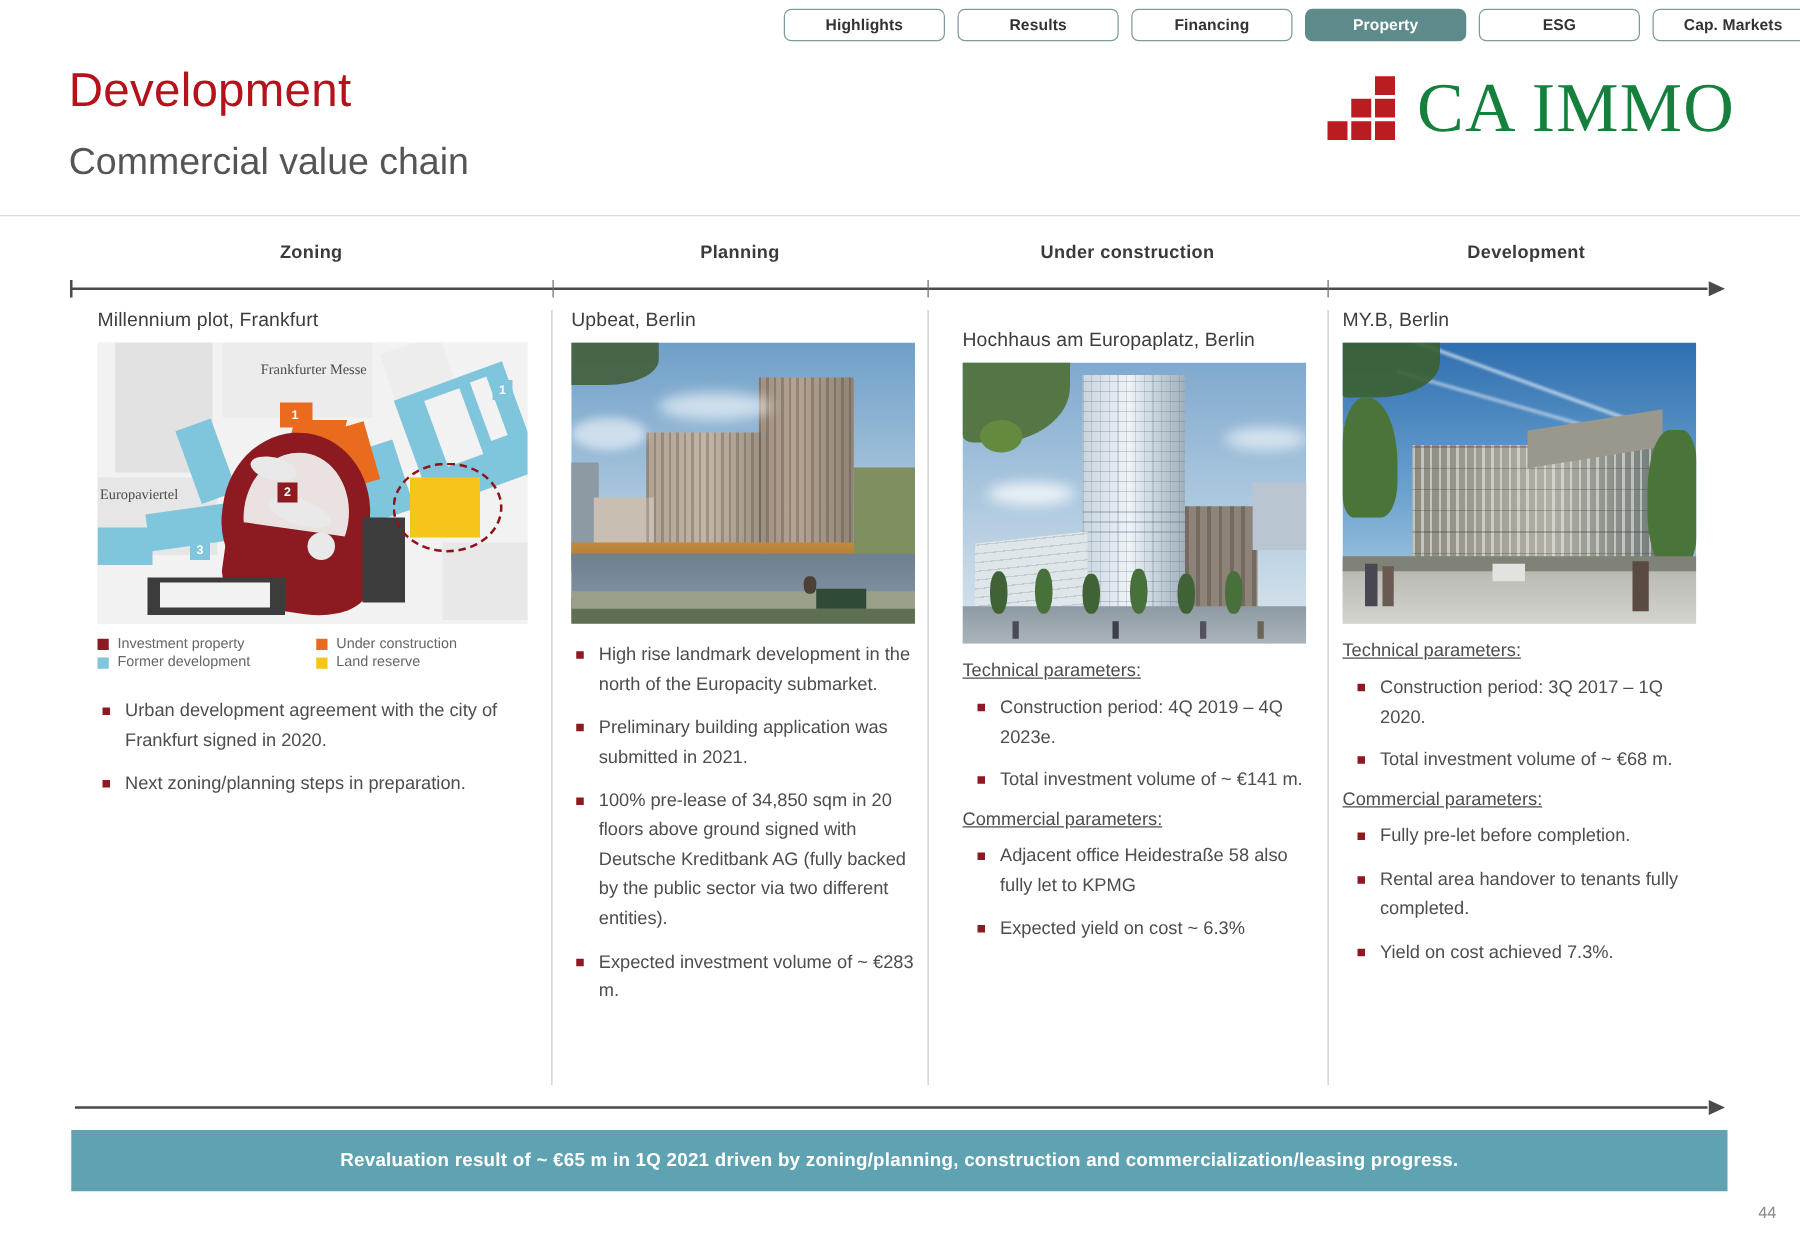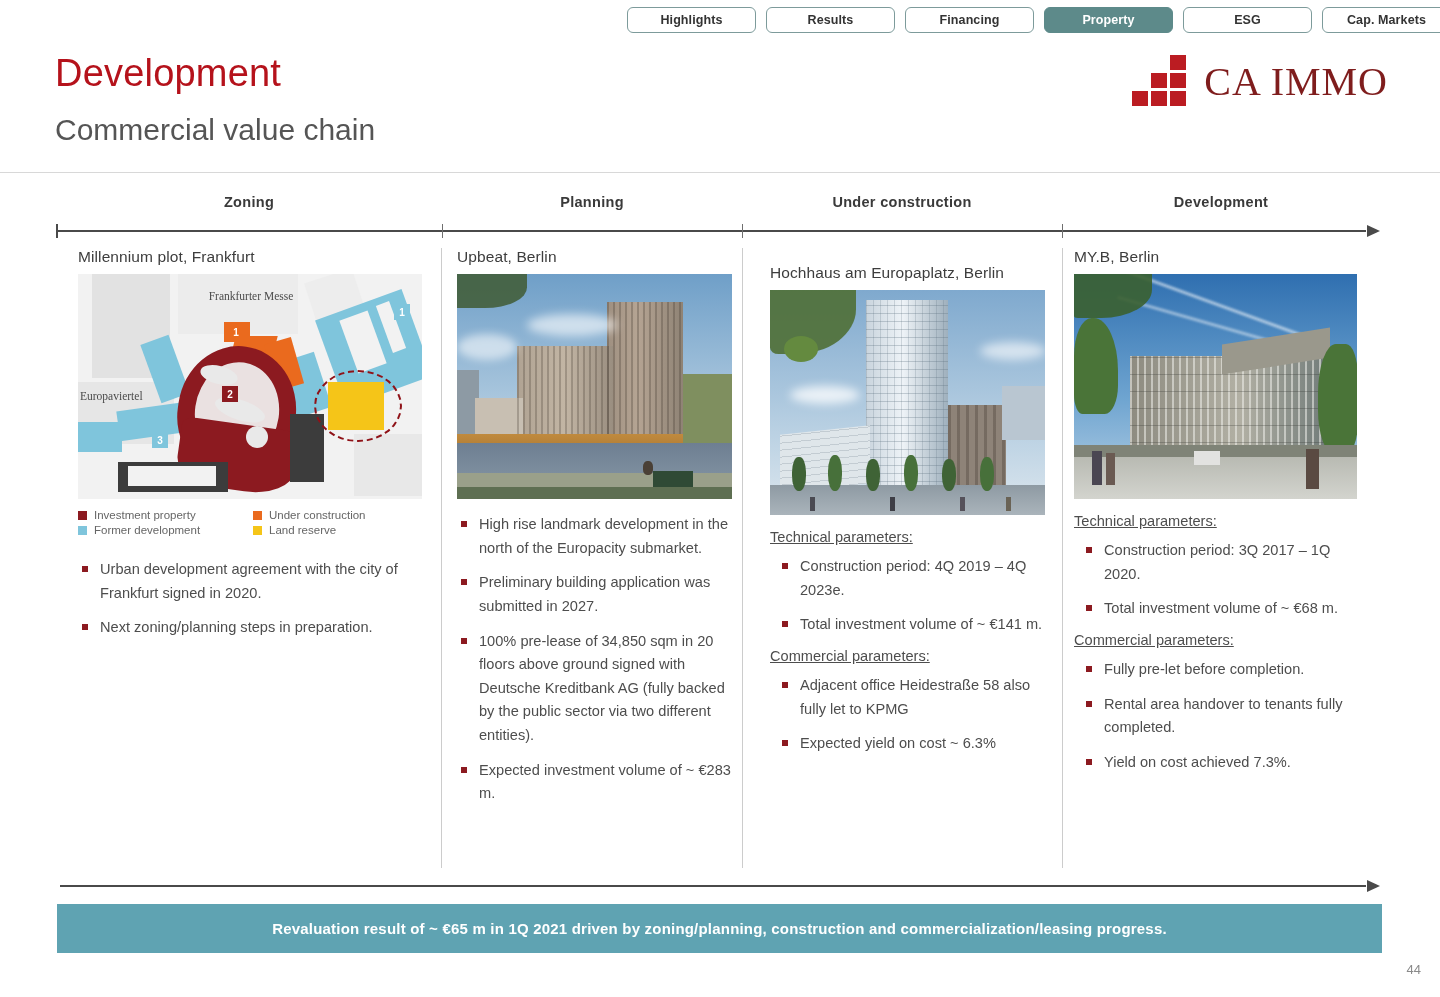--- a/index.html
+++ b/index.html
@@ -39,21 +39,21 @@
     position: absolute; left: 0; top: 172px; width: 1440px; height: 1px;
     background: #d8d8d8;
   }
 
   
   .logo { position: absolute; right: 52px; top: 55px; display: flex; align-items: center; gap: 14px; }
   .logo-mark { position: relative; width: 58px; height: 52px; }
   .logo-mark i { position: absolute; display: block; background: #bb1c22; width: 16px; height: 15px; }
   .logo-text {
     font-family: "Liberation Serif", serif;
-    font-size: 40px; color: #7f1d1d; letter-spacing: 1px;
+    font-size: 56px; color: #15803d; letter-spacing: 1px;
   }
 
   
   .phases { position: absolute; left: 56px; top: 194px; width: 1324px; height: 16px; }
   .phase-label {
     position: absolute; top: 0; font-size: 14.5px; font-weight: bold; color: #3a3a3a;
     text-align: center; letter-spacing: .3px;
   }
   .axis { position: absolute; left: 56px; top: 224px; width: 1324px; height: 14px; }
   .axis-line { position: absolute; left: 0; top: 6px; width: 1310px; height: 2px; background: #4a4a4a; }
@@ -282,21 +282,21 @@
         <div class="ground" style="height:56px;background:linear-gradient(#6e7f92,#8a9aa8);"></div>
         <div class="bldg" style="left:0;bottom:0;width:275px;height:20px;background:#5e6f52;"></div>
         <div class="bldg" style="left:0;bottom:12px;width:275px;height:14px;background:#9aa08a;"></div>
         <div class="bldg" style="left:196px;bottom:12px;width:40px;height:16px;background:#2f4a35;"></div>
         <div class="bldg" style="left:186px;bottom:24px;width:10px;height:14px;background:#4a4036;border-radius:40%;"></div>
       </div>
     </div>
 
     <ul class="bl" style="margin-top:14px;">
       <li>High rise landmark development in the north of the Europacity submarket.</li>
-      <li>Preliminary building application was submitted in 2027.</li>
+      <li>Preliminary building application was submitted in 2021.</li>
       <li>100% pre-lease of 34,850 sqm in 20 floors above ground signed with Deutsche Kreditbank AG (fully backed by the public sector via two different entities).</li>
       <li>Expected investment volume of ~ €283 m.</li>
     </ul>
   </div>
 
   <div class="col" style="left:770px; width:278px;margin-top:16px;">
     <div class="col-title">Hochhaus am Europaplatz, Berlin</div>
 
     <div class="media" style="width:275px;height:225px;">
       <div class="photo">

